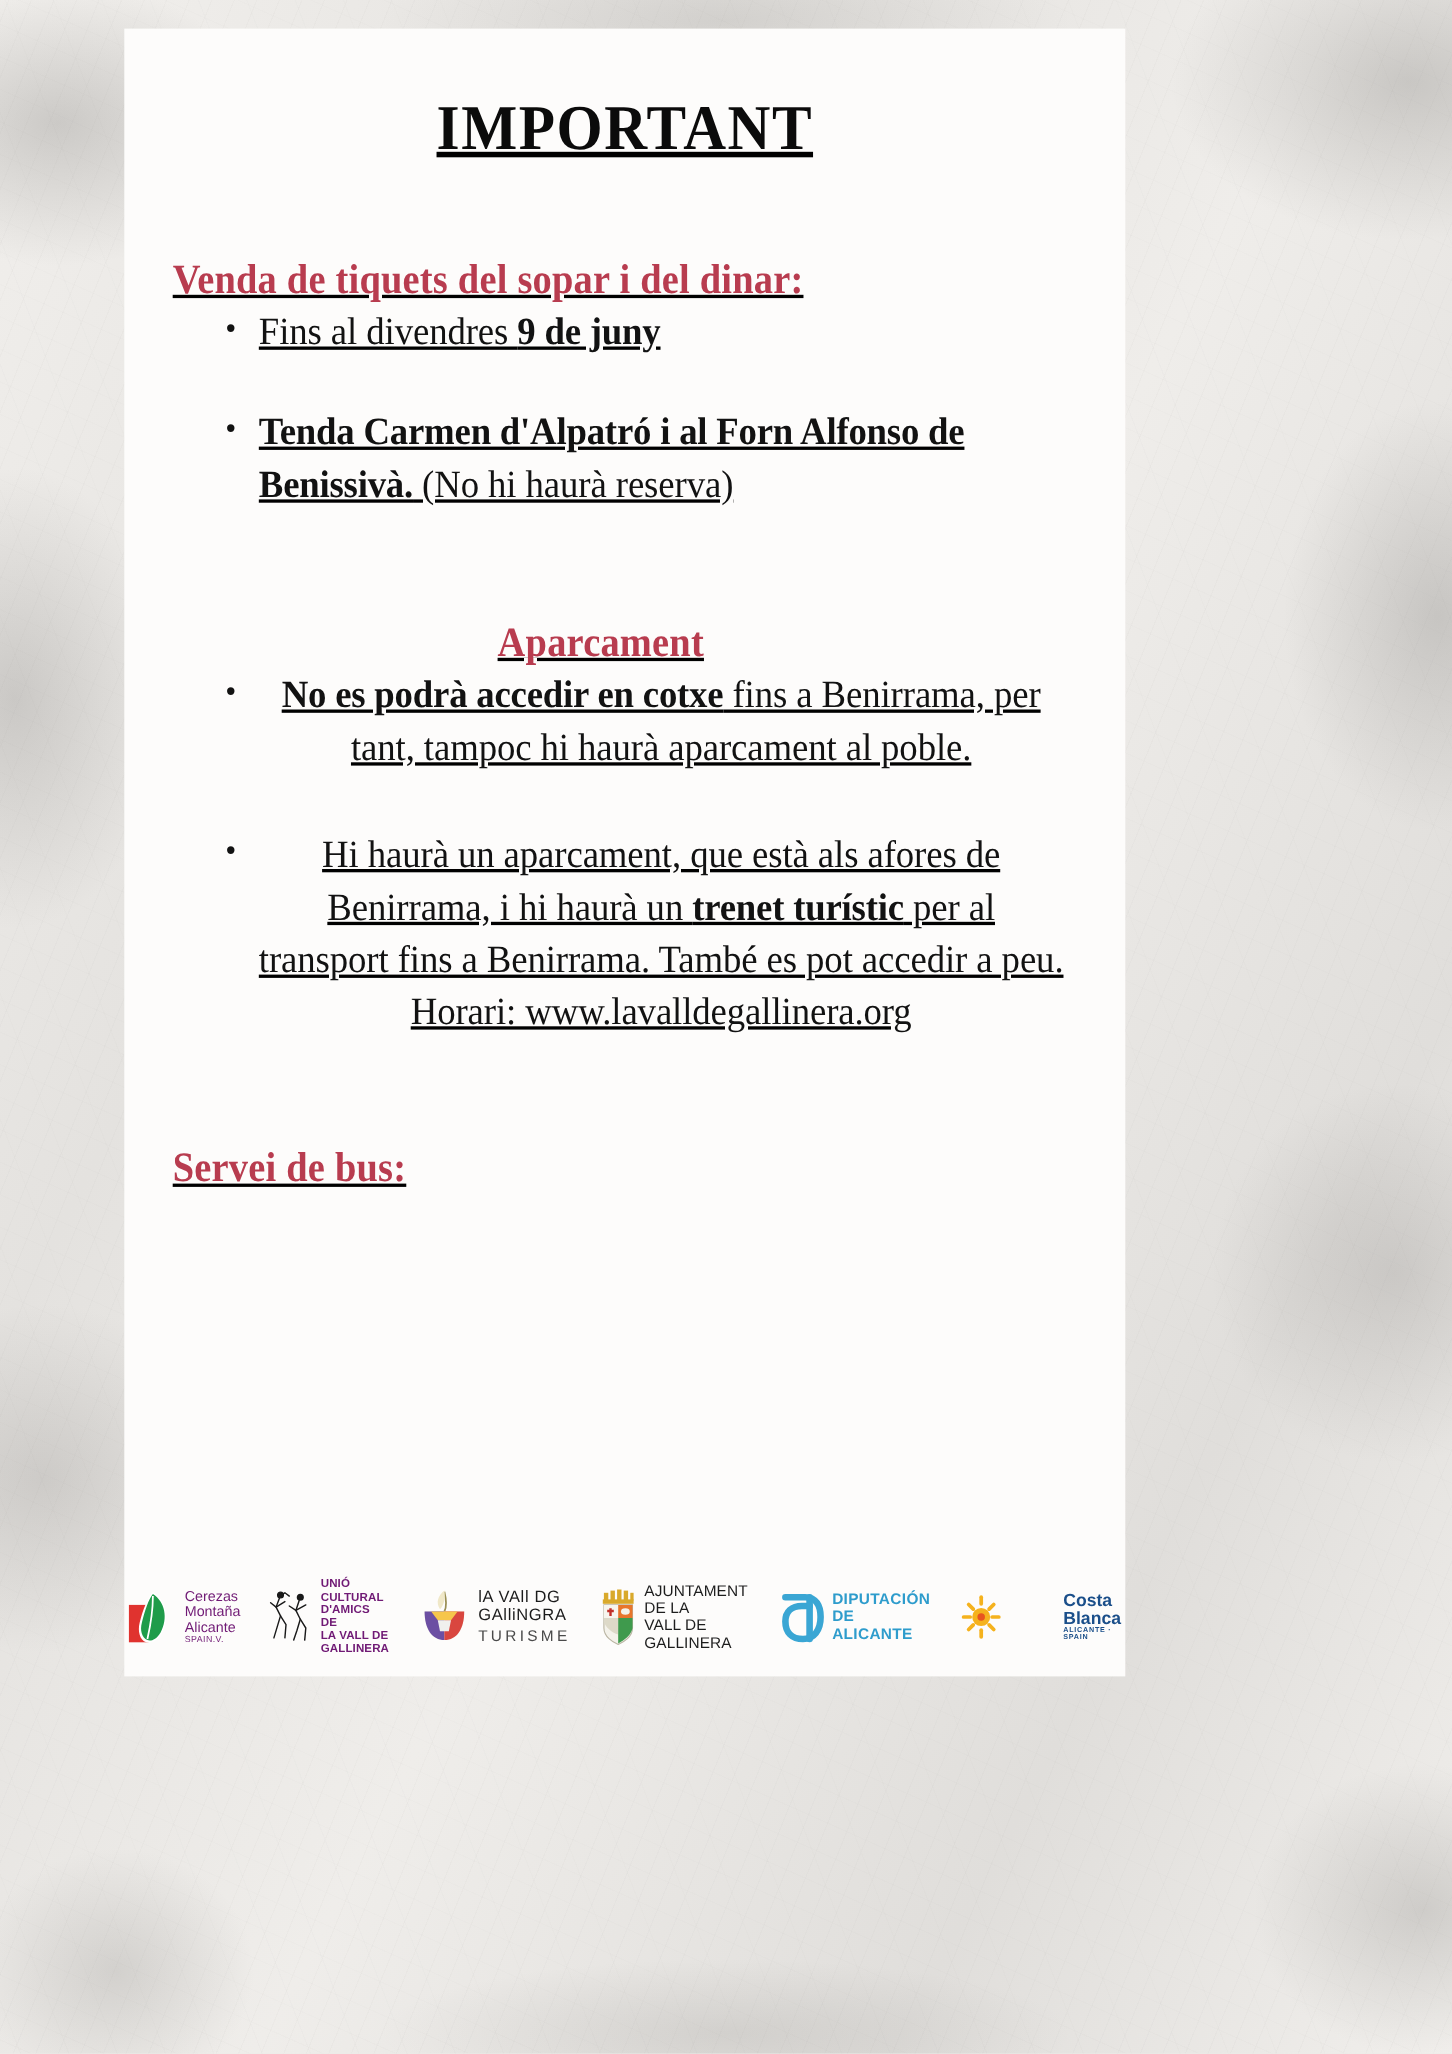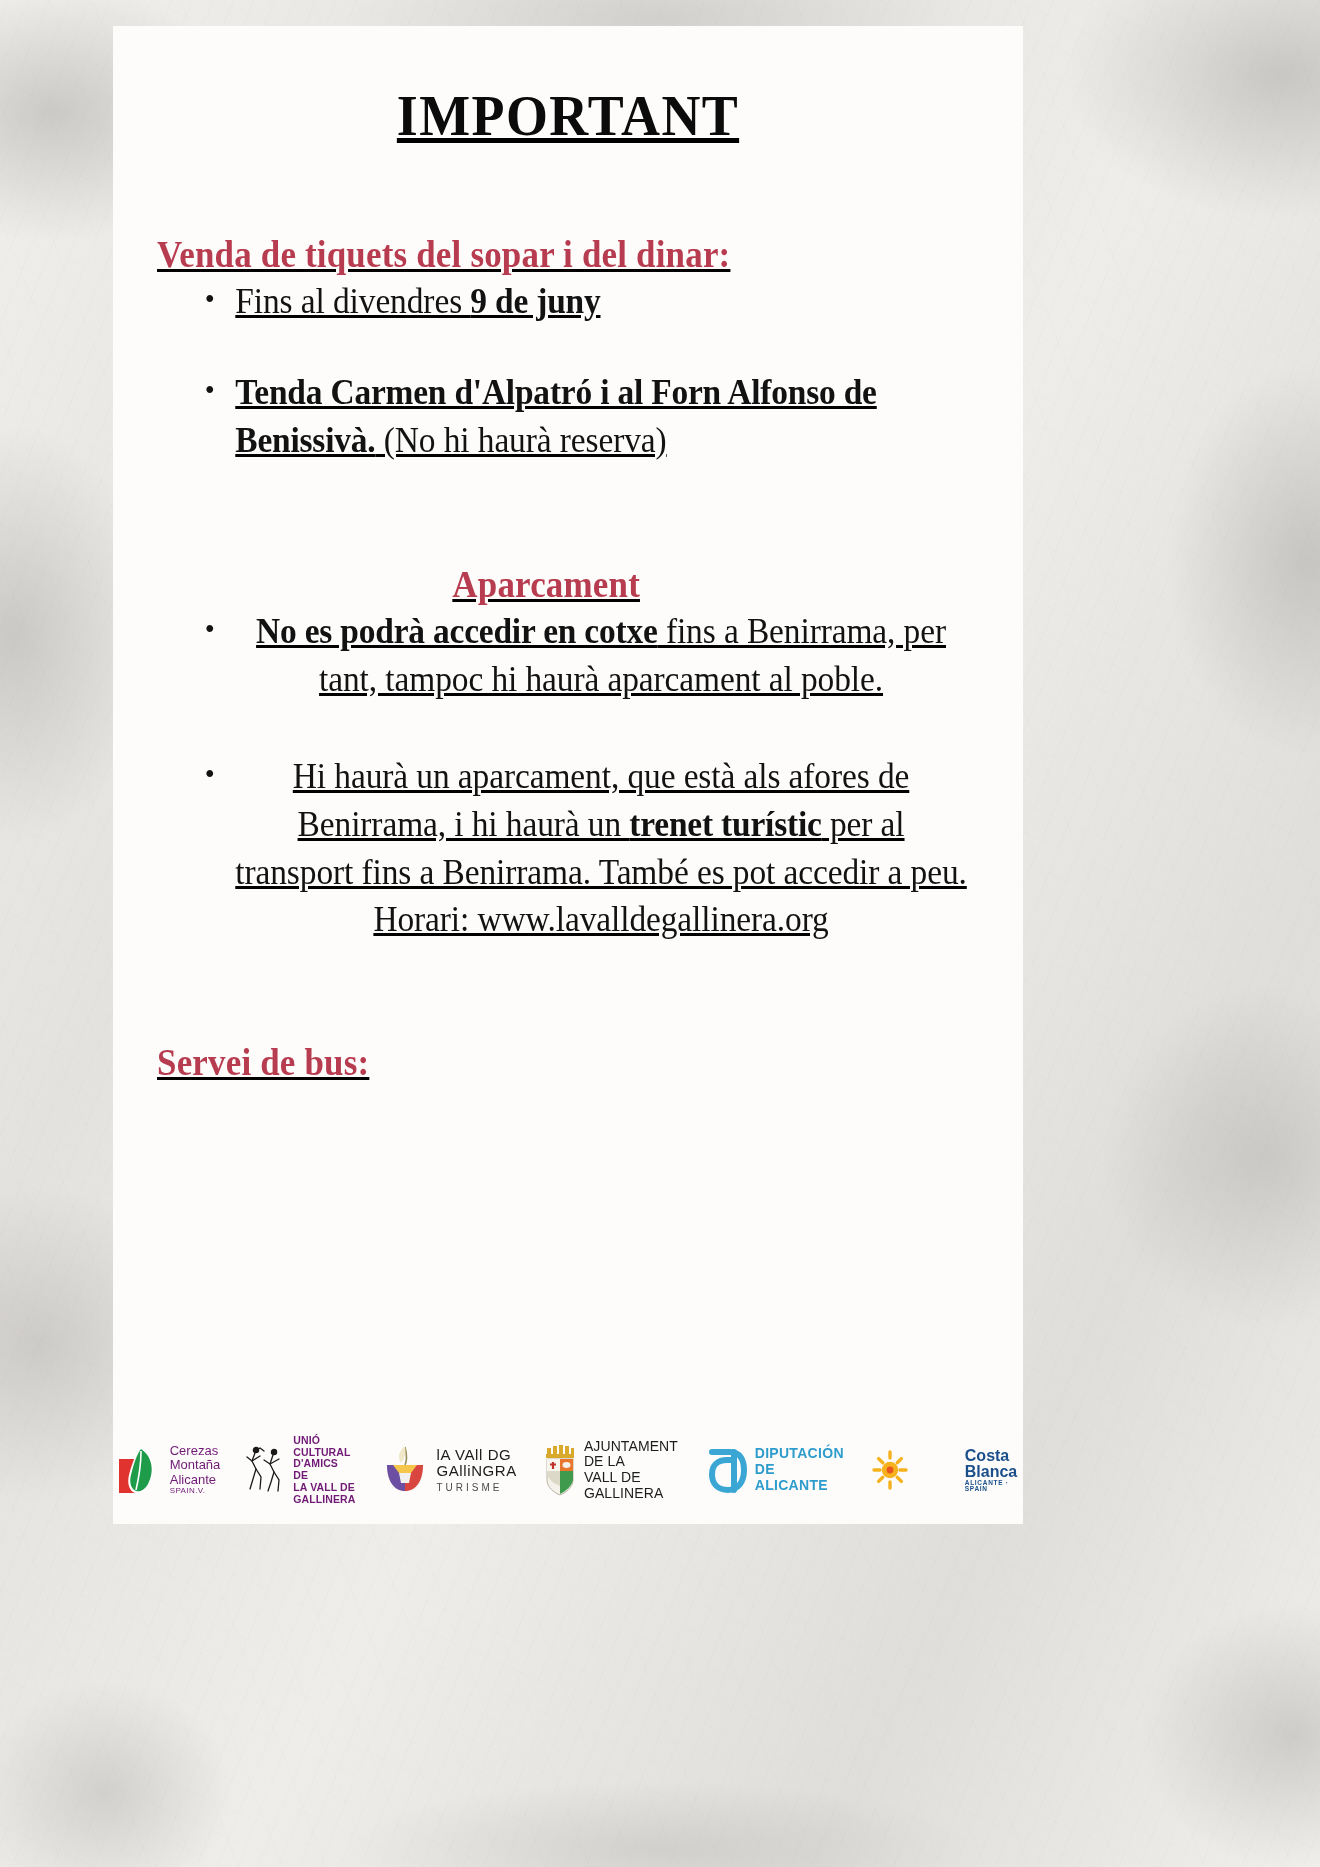--- a/index.html
+++ b/index.html
@@ -156,21 +156,21 @@
     font-family: "Liberation Sans", "DejaVu Sans", sans-serif;
     color: #701a75;
     line-height: 1.12;
     white-space: pre-line;
   }
 
   .lt-cerezas { font-size: 13px; font-weight: normal; }
   .lt-cerezas .coop { font-size: 8px; letter-spacing: 0.4px; display: block; }
   .lt-unio    { font-size: 10.5px; font-weight: bold; letter-spacing: 0.1px; }
   .lt-vall    { font-size: 15px; font-weight: normal; letter-spacing: 0.6px; color: #1b1b1b; }
-  .lt-vall .turisme { display: block; font-size: 10px; letter-spacing: 3px; color: #4a4a4a; margin-top: 2px; }
+  .lt-vall .turisme { display: block; font-size: 14px; letter-spacing: 3px; color: #4a4a4a; margin-top: 2px; }
   .lt-ajunt   { font-size: 14px; letter-spacing: 0.1px; color: #1d1d1d; }
   .lt-dip     { font-size: 14px; font-weight: bold; letter-spacing: 0.3px; color: #2e9ccc; }
   .lt-costa   { font-size: 16px; font-weight: bold; color: #1b4f8a; line-height: 1.0; margin-left: 48px; }
   .lt-costa .sub { display: block; font-size: 6.5px; letter-spacing: 0.7px; color: #1b4f8a; font-weight: bold; }
 </style>
 </head>
 <body>
 
 <div id="backdrop"></div>
 

